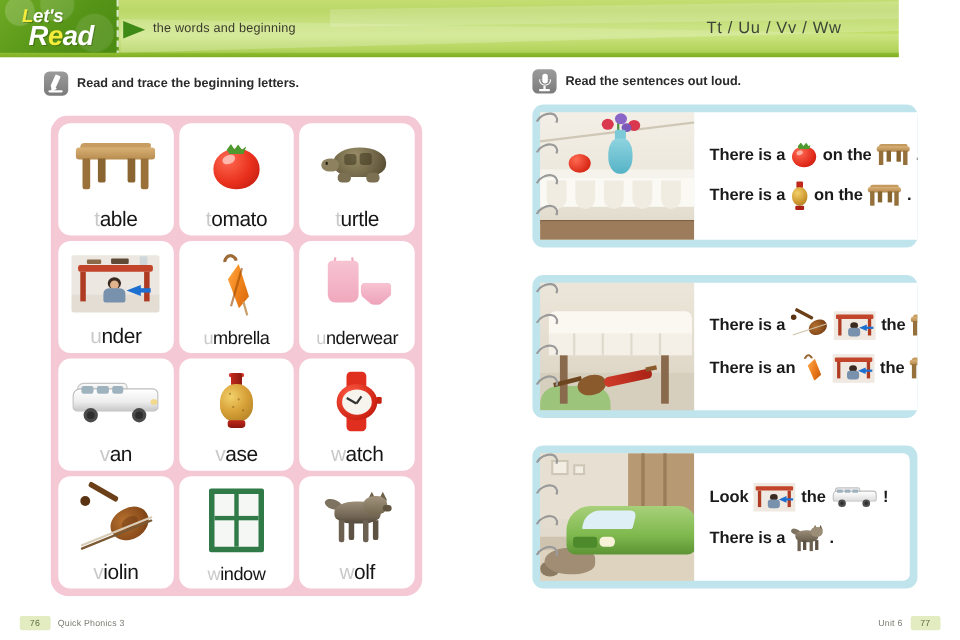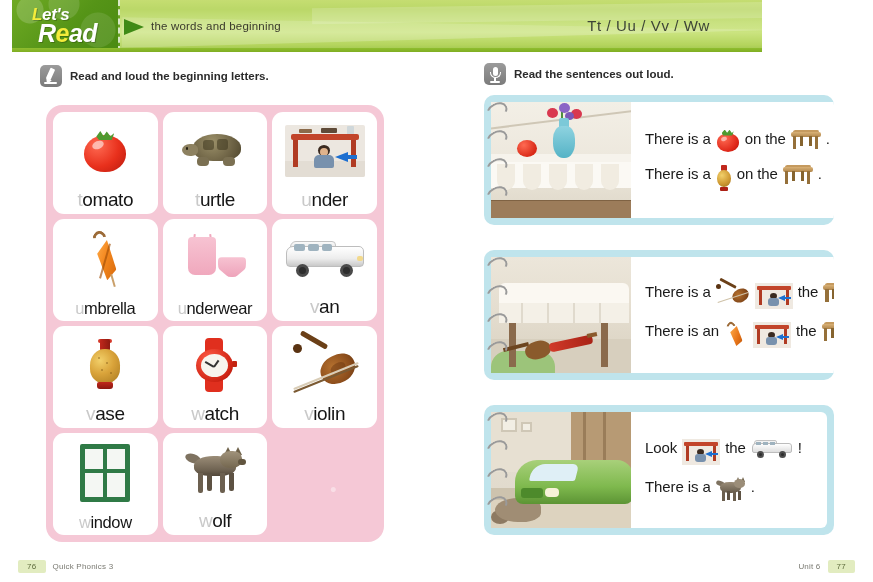--- a/index.html
+++ b/index.html
@@ -9,22 +9,22 @@
     height: 582px;
     background: #ffffff;
     font-family: "Liberation Sans", sans-serif;
     overflow: hidden;
     position: relative;
   }
 
   
   .header {
     position: absolute;
-    top: 0; left: 12px;
-    width: 750px;
+    top: 0; left: 0;
+    width: 817px;
     height: 52px;
     background: linear-gradient(180deg,
       #b5d44a 0%, #a8cd3e 18%, #b9d95c 42%,
       #c3e06c 62%, #a9ce44 86%, #8cba2e 100%);
     overflow: hidden;
   }
   .header-sheen-a {
     position: absolute;
     left: 90px; top: -22px;
     width: 900px; height: 58px;
@@ -525,26 +525,27 @@
     background: #ffffff;
     border-radius: 0 6px 6px 0;
     display: flex;
     flex-direction: column;
     justify-content: center;
     gap: 13px;
     padding: 0 10px 0 14px;
   }
   .sent-line {
     display: flex;
-    align-items: flex-start;
+    align-items: center;
     gap: 5px;
     font-size: 15px;
     color: #1a1a1a;
     white-space: nowrap;
     letter-spacing: -0.1px;
+    font-weight: bold;
   }
   .inline-art {
     display: inline-block;
     position: relative;
     flex: 0 0 auto;
   }
 
   
   .rings {
     position: absolute;
@@ -725,35 +726,48 @@
   <div class="header-letters">Tt / Uu /  Vv / Ww</div>
   <div class="header-bottom-edge"></div>
 </div>
 
 <div class="instruction left">
   <div class="inst-icon">
     <div class="pencil-body"></div>
     <div class="pencil-tip"></div>
     <div class="pencil-line"></div>
   </div>
-  <div class="inst-label">Read and loud the beginning letters.</div>
+  <div class="inst-label">Read and trace the beginning letters.</div>
 </div>
 
 <div class="instruction right">
   <div class="inst-icon">
     <div class="mic-head"></div>
     <div class="mic-arc"></div>
     <div class="mic-stem"></div>
     <div class="mic-base"></div>
   </div>
   <div class="inst-label">Read the sentences out loud.</div>
 </div>
 
 <div class="word-grid-frame">
 
+  <div class="word-cell">
+    <div class="word-art">
+      <div class="art tbl">
+          <div class="top2"></div>
+          <div class="top"></div>
+          <div class="lg l3"></div>
+          <div class="lg l4"></div>
+          <div class="lg l1"></div>
+          <div class="lg l2"></div>
+        </div>
+    </div>
+    <div class="word-text"><span class="trace">t</span><span>able</span></div>
+  </div>
 
   <div class="word-cell">
     <div class="word-art">
       <div class="art tom">
           <div class="body"></div>
           <div class="shine"></div>
           <div class="leaf"></div>
         </div>
     </div>
     <div class="word-text"><span class="trace">t</span><span>omato</span></div>

